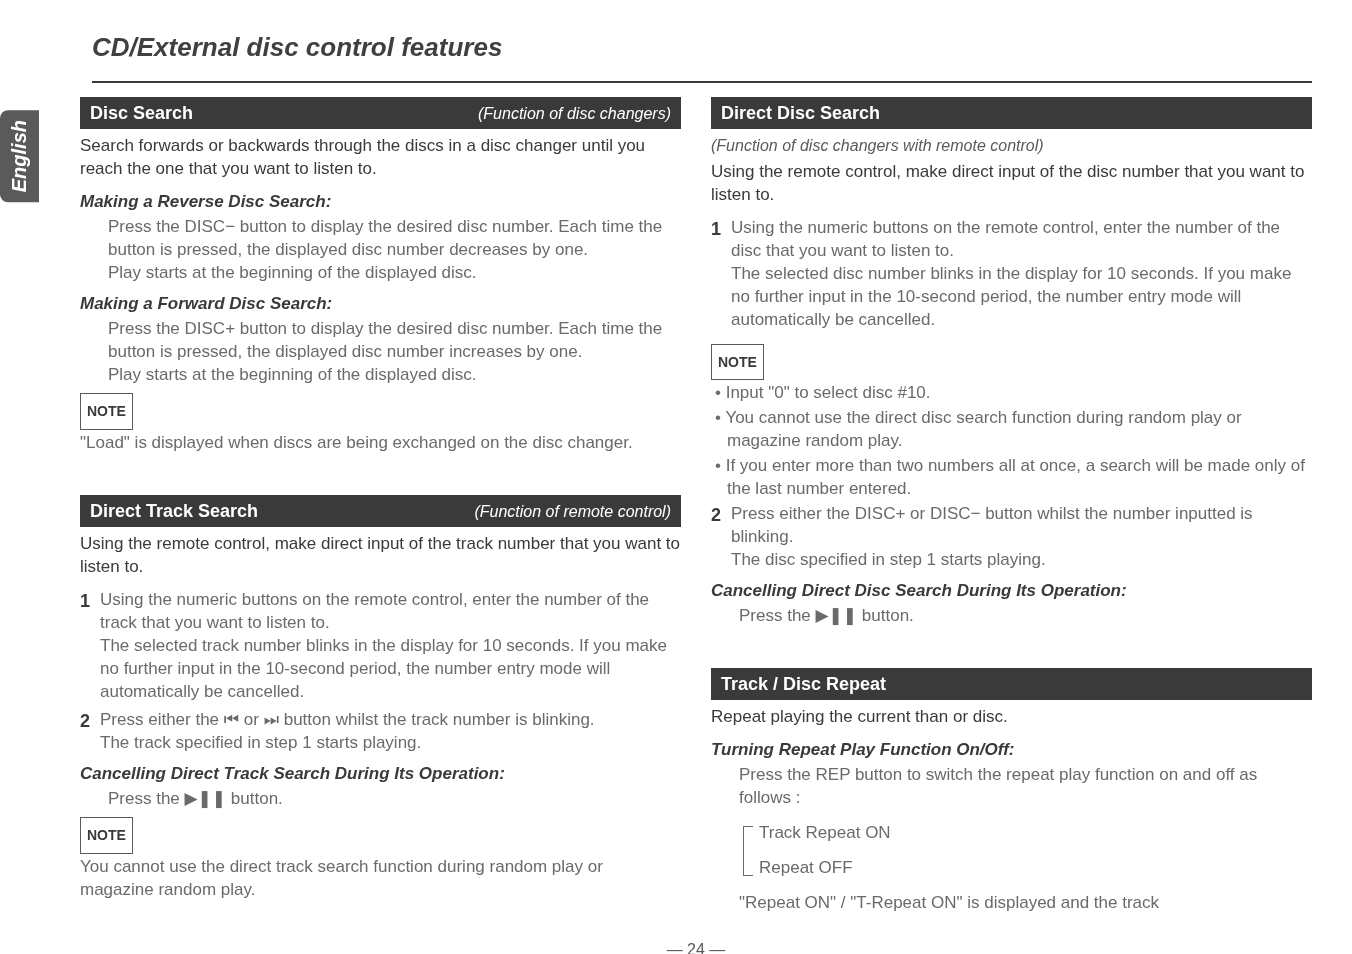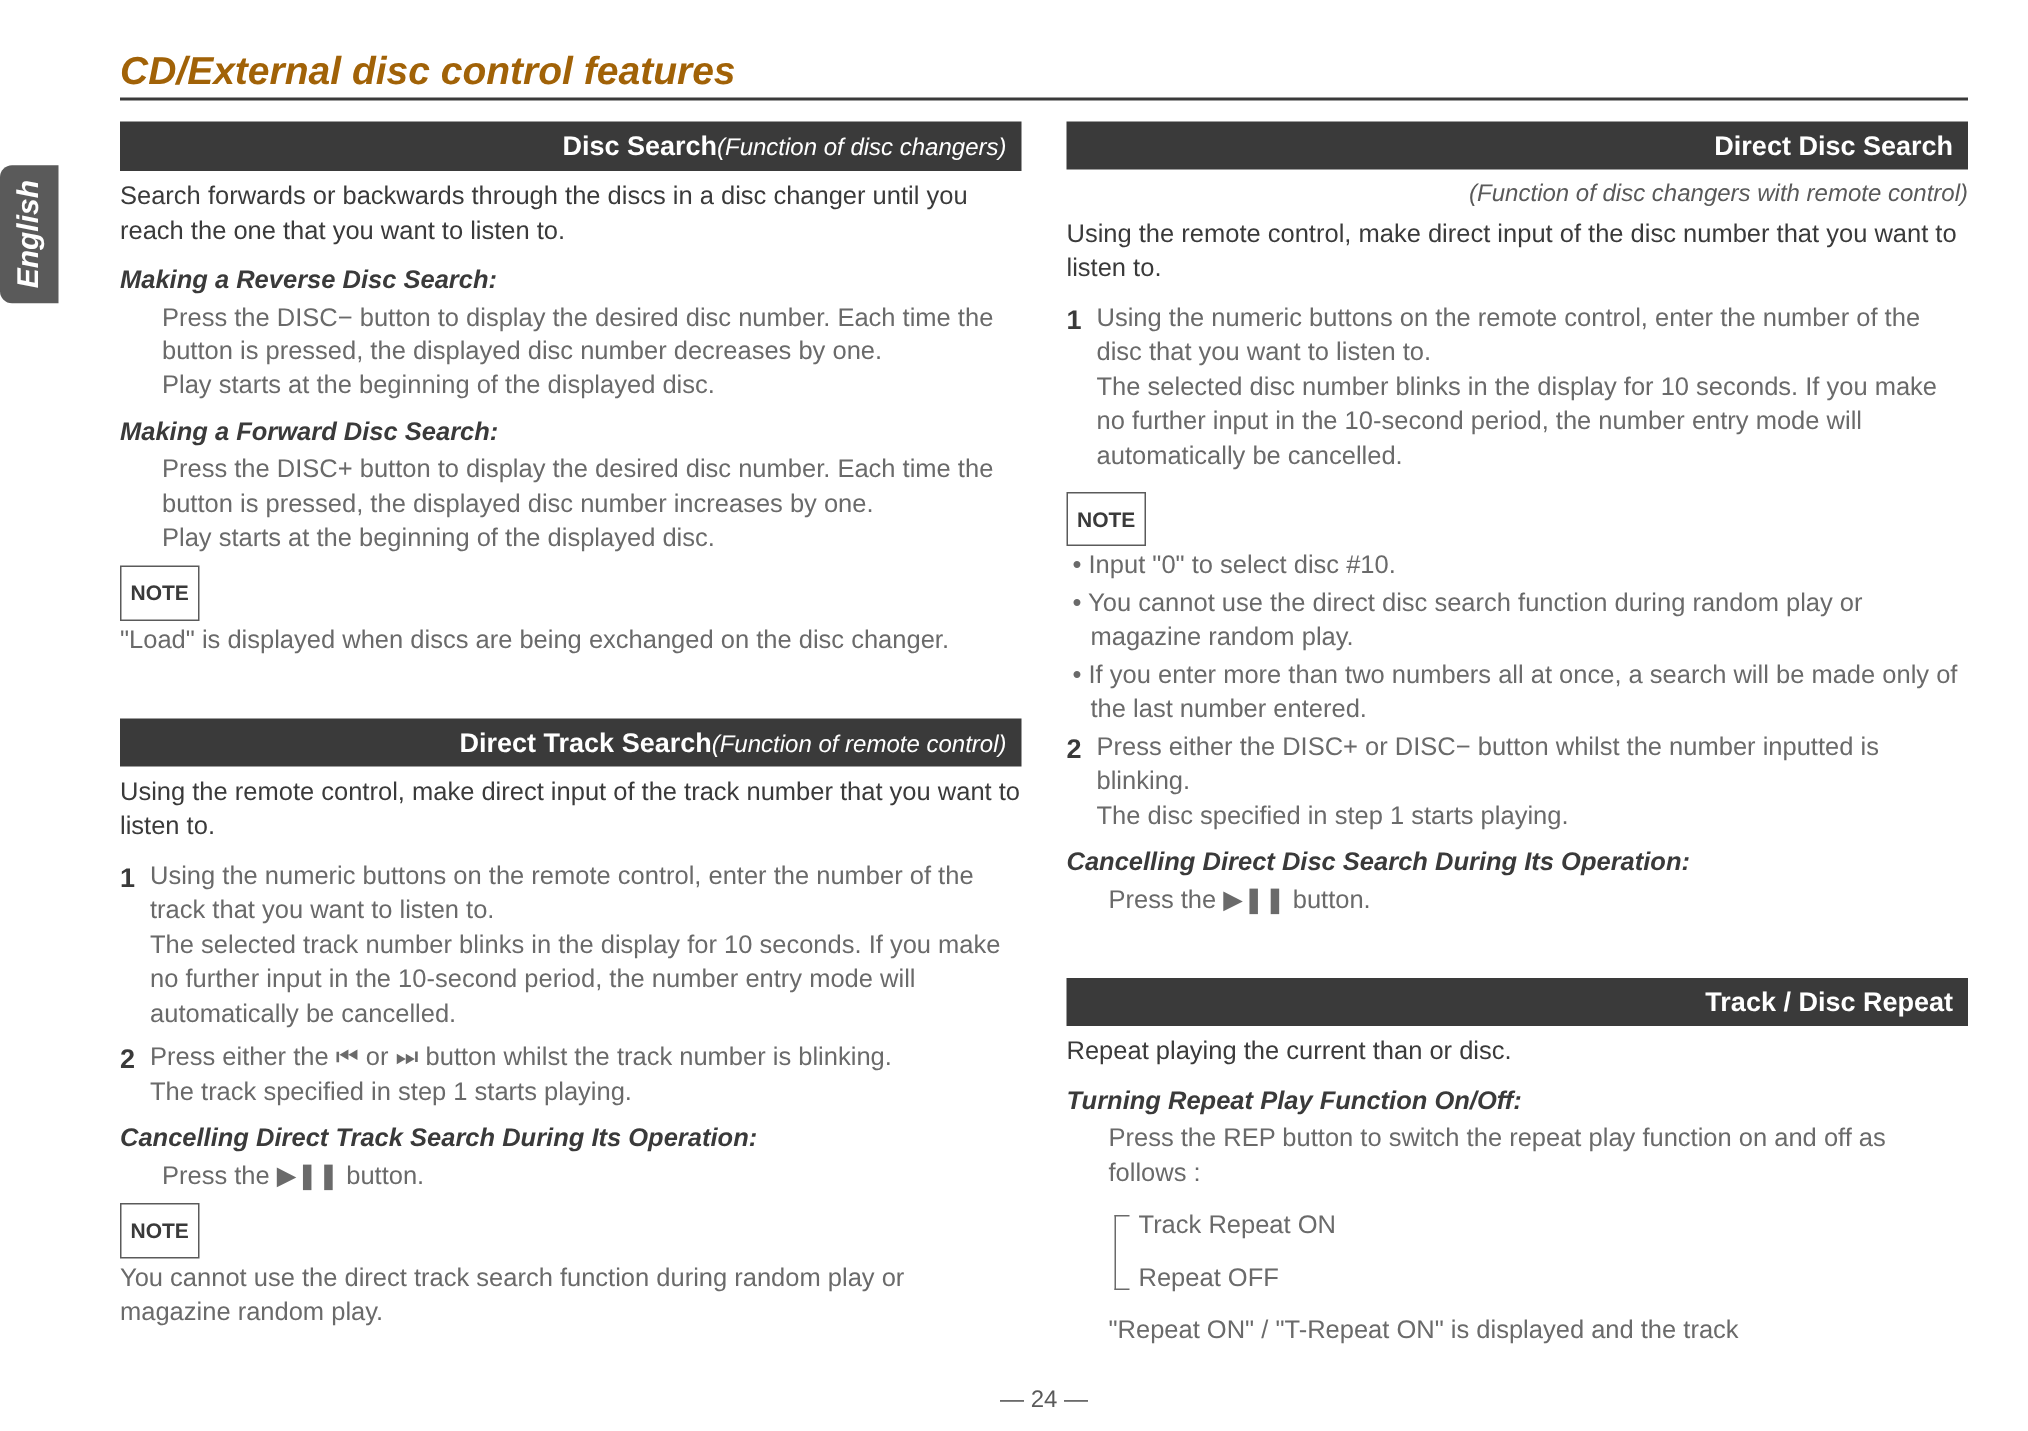--- a/index.html
+++ b/index.html
@@ -27,45 +27,45 @@
     border-top-right-radius: 8px;
     border-bottom-right-radius: 8px;
   }
   .page {
     padding: 30px 40px 10px 80px;
   }
   .section-title {
     font-weight: bold;
     font-style: italic;
     font-size: 26px;
-    color: #a16207;
+    color: #404040;
     border-bottom: 2px solid #3a3a3a;
-    padding-bottom: 0;
+    padding-bottom: 16px;
     margin-bottom: 14px;
+    margin-left: 12px;
   }
   .columns {
     display: flex;
     gap: 30px;
   }
   .col { flex: 1 1 0; min-width: 0; }
   .heading-bar {
     background: #3a3a3a;
     color: #fff;
     padding: 4px 10px;
     display: flex;
-    justify-content: flex-end;
+    justify-content: space-between;
     align-items: baseline;
     font-size: 18px;
     margin-bottom: 6px;
   }
   .heading-bar .h-title { font-weight: bold; }
   .heading-bar .h-func { font-style: italic; font-size: 16px; }
   .func-sub {
     font-style: italic;
-    text-align: right;
     color: #5a5a5a;
     font-size: 16px;
     margin-bottom: 4px;
   }
   .lead-text {
     color: #3a3a3a;
     margin-bottom: 10px;
   }
   .sub-head {
     font-weight: bold;

